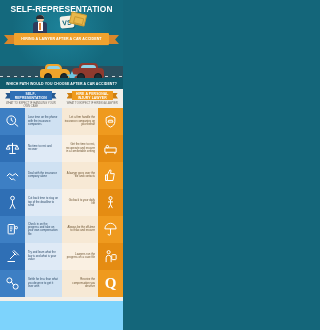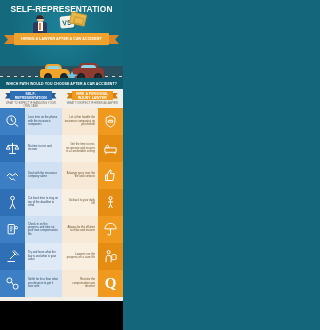--- a/index.html
+++ b/index.html
@@ -1,21 +1,21 @@
 <!DOCTYPE html>
 <html><head>
 <meta charset="utf-8">
 <style>
   html,body{margin:0;padding:0;}
   body{
     width:123px;height:330px;overflow:hidden;
     font-family:"Liberation Sans",sans-serif;
     background:#14667a;
   }
-  .page{position:relative;width:123px;height:330px;overflow:hidden;background:#000000;}
+  .page{position:relative;width:123px;height:330px;overflow:hidden;background:#7dd3fc;}
 
   
   .header{position:relative;height:78px;background:#14697d;overflow:hidden;}
   .header .glow{
     position:absolute;left:50%;top:-18px;transform:translateX(-50%);
     width:110px;height:90px;border-radius:50%;
     background:radial-gradient(circle,#1d8299 0%,rgba(20,105,125,0) 70%);
   }
   .title{
     position:absolute;top:4px;left:0;right:0;text-align:center;

